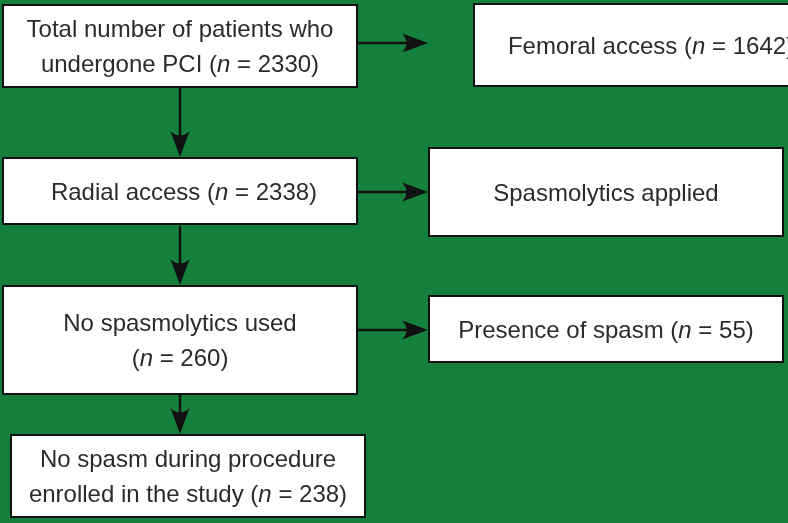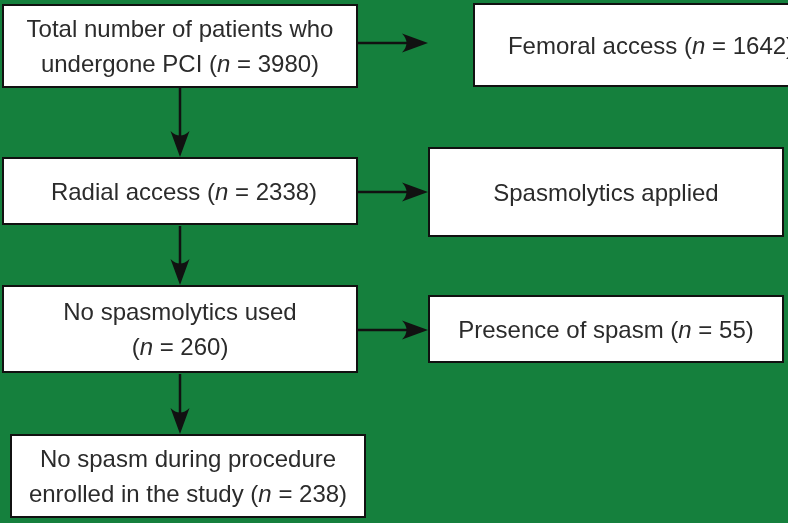--- a/index.html
+++ b/index.html
@@ -36,21 +36,21 @@
     line-height: 35px;
     z-index: 1;
   }
   .box .line { white-space: nowrap; }
   .box i {
     font-style: italic;
   }
   
   .b-total   { left: 2px;   top: 4px;   width: 356px; height: 84px; }
   .b-radial  { left: 2px;   top: 157px; width: 356px; height: 68px; padding-left: 8px; }
-  .b-nospas  { left: 2px;   top: 285px; width: 356px; height: 88px; }
+  .b-nospas  { left: 2px;   top: 285px; width: 356px; height: 110px; }
   .b-enrol   { left: 2px;   top: 434px; width: 356px; height: 84px; margin-left: 8px; }
   
   .b-femoral { left: 428px; top: 3px;   width: 356px; height: 84px; margin-left: 45px; }
   .b-applied { left: 428px; top: 147px; width: 356px; height: 90px; gap: 44px; }
   .b-spasm   { left: 428px; top: 295px; width: 356px; height: 68px; }
 </style>
 </head>
 <body>
 
 <div class="canvas">
@@ -86,21 +86,21 @@
       <line x1="180" y1="374" x2="180" y2="416" stroke="#111111" stroke-width="2.5"></line>
       <path d="M180,434 L170.5,408 Q180,417 189.5,408 Z" fill="#111111"></path>
     </g>
   </svg>
 
   <div class="box b-total">
     <div class="line">
       <span>Total number of patients who</span>
     </div>
     <div class="line">
-      <span>undergone PCI (</span><i>n</i><span> = 3980)</span>
+      <span>undergone PCI (</span><i>n</i><span> = 2330)</span>
     </div>
   </div>
 
   <div class="box b-femoral">
     <div class="line">
       <span>Femoral access (</span><i>n</i><span> = 1642)</span>
     </div>
   </div>
 
   <div class="box b-radial">

